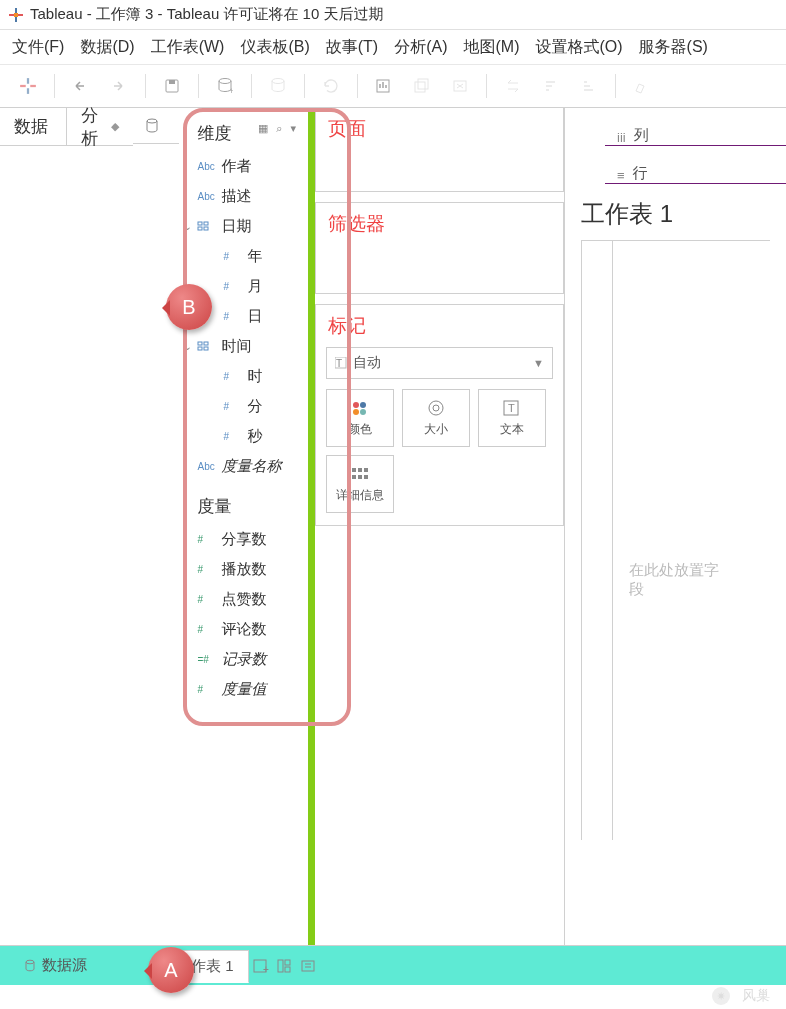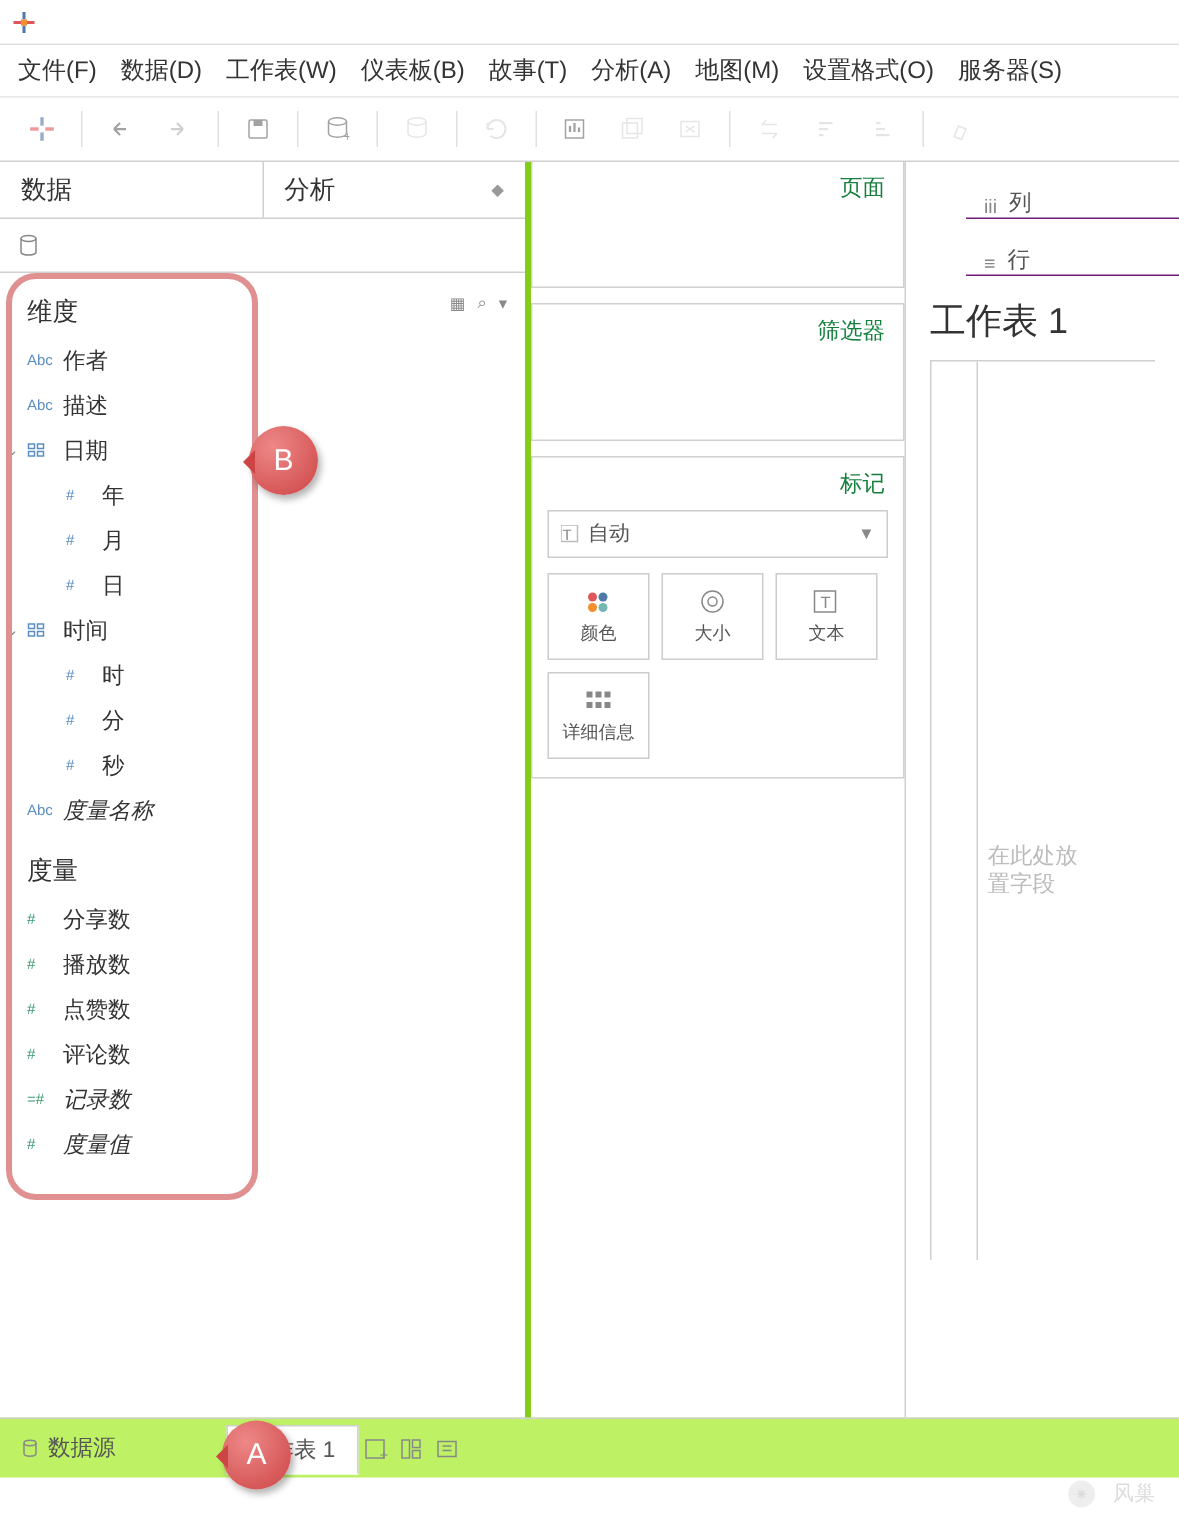--- a/index.html
+++ b/index.html
@@ -18,21 +18,21 @@
 .toolbar { height: 44px; border-top: 1px solid #e8e8e8; border-bottom: 1px solid #d0d0d0; display: flex; align-items: center; padding: 0 10px; gap: 2px; }
 .toolbar .tb-btn { width: 36px; height: 32px; display: flex; align-items: center; justify-content: center; cursor: pointer; position: relative; }
 .toolbar .sep { width: 1px; height: 24px; background: #e0e0e0; margin: 0 6px; }
 .tb-btn svg { opacity: 0.6; }
 .tb-btn.dim svg { opacity: 0.3; }
 
 
 .main { display: flex; height: 850px; }
 
 
-.datapanel { width: 354px; border-right: 4px solid #84cc16; display: flex; flex-direction: column; }
+.datapanel { width: 315px; border-right: 7px solid #84cc16; display: flex; }
 .dp-tabs { display: flex; height: 38px; border-bottom: 1px solid #d0d0d0; }
 .dp-tab { flex: 1; display: flex; align-items: center; padding: 0 14px; font-size: 17px; color: #333; font-weight: 500; border-right: 1px solid #d0d0d0; }
 .dp-tab:last-child { border-right: none; justify-content: space-between; }
 .dp-tab .tab-caret { color: #999; font-size: 11px; }
 
 .dp-source { height: 36px; display: flex; align-items: center; padding: 0 12px; border-bottom: 1px solid #d0d0d0; font-size: 15px; color: #333; }
 .dp-source .db-icon { width: 14px; height: 16px; margin-right: 8px; }
 
 .dp-body { flex: 1; padding: 10px 0; position: relative; overflow: visible; }
 
@@ -55,21 +55,21 @@
 .field-item .expander { position: absolute; left: 4px; color: #888; font-size: 10px; }
 .field-item.group { position: relative; }
 .field-item.group .fi-type svg { width: 14px; height: 12px; }
 
 .section-label { font-size: 17px; color: #333; padding: 14px 12px 6px 18px; }
 
 
 .midcol { width: 250px; border-right: 1px solid #d0d0d0; display: flex; flex-direction: column; gap: 10px; padding: 0 0 10px 0; background: #fff; }
 .card { border: 1px solid #d0d0d0; margin: 0; }
 .card.first { border-top: none; }
-.card-title { padding: 8px 12px; font-size: 15px; color: #15803d; text-align: right; }
+.card-title { padding: 8px 12px; font-size: 19px; color: #ef4444; }
 .card.pages { height: 84px; }
 .card.filters { height: 92px; }
 .card.marks { }
 
 .marks-body { padding: 0 10px 12px 10px; }
 .marks-dd { border: 1px solid #ccc; height: 32px; display: flex; align-items: center; justify-content: space-between; padding: 0 8px; margin-bottom: 10px; font-size: 14px; color: #555; }
 .marks-dd .dd-left { display: flex; align-items: center; gap: 6px; }
 .marks-dd .dd-caret { color: #888; font-size: 11px; }
 .marks-grid { display: flex; flex-wrap: wrap; gap: 8px; }
 .marks-cell { width: 68px; height: 58px; border: 1px solid #ccc; display: flex; flex-direction: column; align-items: center; justify-content: center; gap: 4px; font-size: 12px; color: #555; cursor: pointer; }
@@ -80,21 +80,21 @@
 .shelf { height: 38px; border-bottom: 1px solid #701a75; display: flex; align-items: flex-end; padding: 0 12px; font-size: 15px; color: #555; margin-left: 40px; }
 .shelf .shelf-icon { margin-right: 8px; color: #888; font-size: 13px; }
 
 .sheet { flex: 1; padding: 14px 16px; border-left: none; }
 .sheet-title { font-size: 24px; color: #333; font-weight: 300; margin-bottom: 10px; }
 .sheet-canvas { border-top: 1px solid #d0d0d0; border-left: 1px solid #d0d0d0; height: 600px; position: relative; }
 .sheet-canvas .vline { position: absolute; left: 30px; top: 0; bottom: 0; width: 1px; background: #d0d0d0; }
 .drop-hint { position: absolute; left: 50%; top: 320px; transform: translateX(-50%); color: #bbb; font-size: 15px; }
 
 
-.bottombar { position: absolute; bottom: 24px; left: 0; right: 0; height: 40px; background: #bef264; border-top: 1px solid #d0d0d0; display: flex; align-items: center; }
+.bottombar { position: absolute; bottom: 24px; left: 0; right: 0; height: 40px; background: #5eead4; border-top: 1px solid #d0d0d0; display: flex; align-items: center; padding-left: 10px; }
 .bb-item { padding: 6px 14px; font-size: 15px; color: #555; cursor: pointer; display: flex; align-items: center; gap: 6px; }
 .bb-item.active { background: #fff; border: 1px solid #d0d0d0; border-bottom: 1px solid #fff; margin-bottom: -1px; }
 .bb-icon { width: 24px; height: 24px; display: flex; align-items: center; justify-content: center; cursor: pointer; }
 
 
 .callout { position: absolute; width: 46px; height: 46px; border-radius: 50%; background: radial-gradient(circle at 35% 30%, #e88, #c44); color: #fff; display: flex; align-items: center; justify-content: center; font-size: 20px; font-weight: 500; box-shadow: 2px 3px 5px rgba(0,0,0,0.3); z-index: 20; }
 .callout::before { content: ""; position: absolute; left: -12px; top: 16px; border: 8px solid transparent; border-right-color: #c44; }
 .callout-b { left: 166px; top: 284px; }
 .callout-a { left: 148px; top: 947px; }
 
@@ -110,20 +110,21 @@
 <body>
 
 <div class="titlebar">
   <svg class="logo" viewBox="0 0 16 16">
       <rect x="7" y="1" width="2" height="5" fill="#4e79a7"></rect>
       <rect x="7" y="10" width="2" height="5" fill="#4e79a7"></rect>
       <rect x="1" y="7" width="5" height="2" fill="#e15759"></rect>
       <rect x="10" y="7" width="5" height="2" fill="#e15759"></rect>
       <rect x="6" y="6" width="4" height="4" fill="#f28e2b"></rect>
     </svg>
+  <span class="title">Tableau - 工作簿 3 - Tableau 许可证将在 10 天后过期</span>
 </div>
 
 <div class="menubar">
   <span class="menu-item">文件(F)</span>
   <span class="menu-item">数据(D)</span>
   <span class="menu-item">工作表(W)</span>
   <span class="menu-item">仪表板(B)</span>
   <span class="menu-item">故事(T)</span>
   <span class="menu-item">分析(A)</span>
   <span class="menu-item">地图(M)</span>

